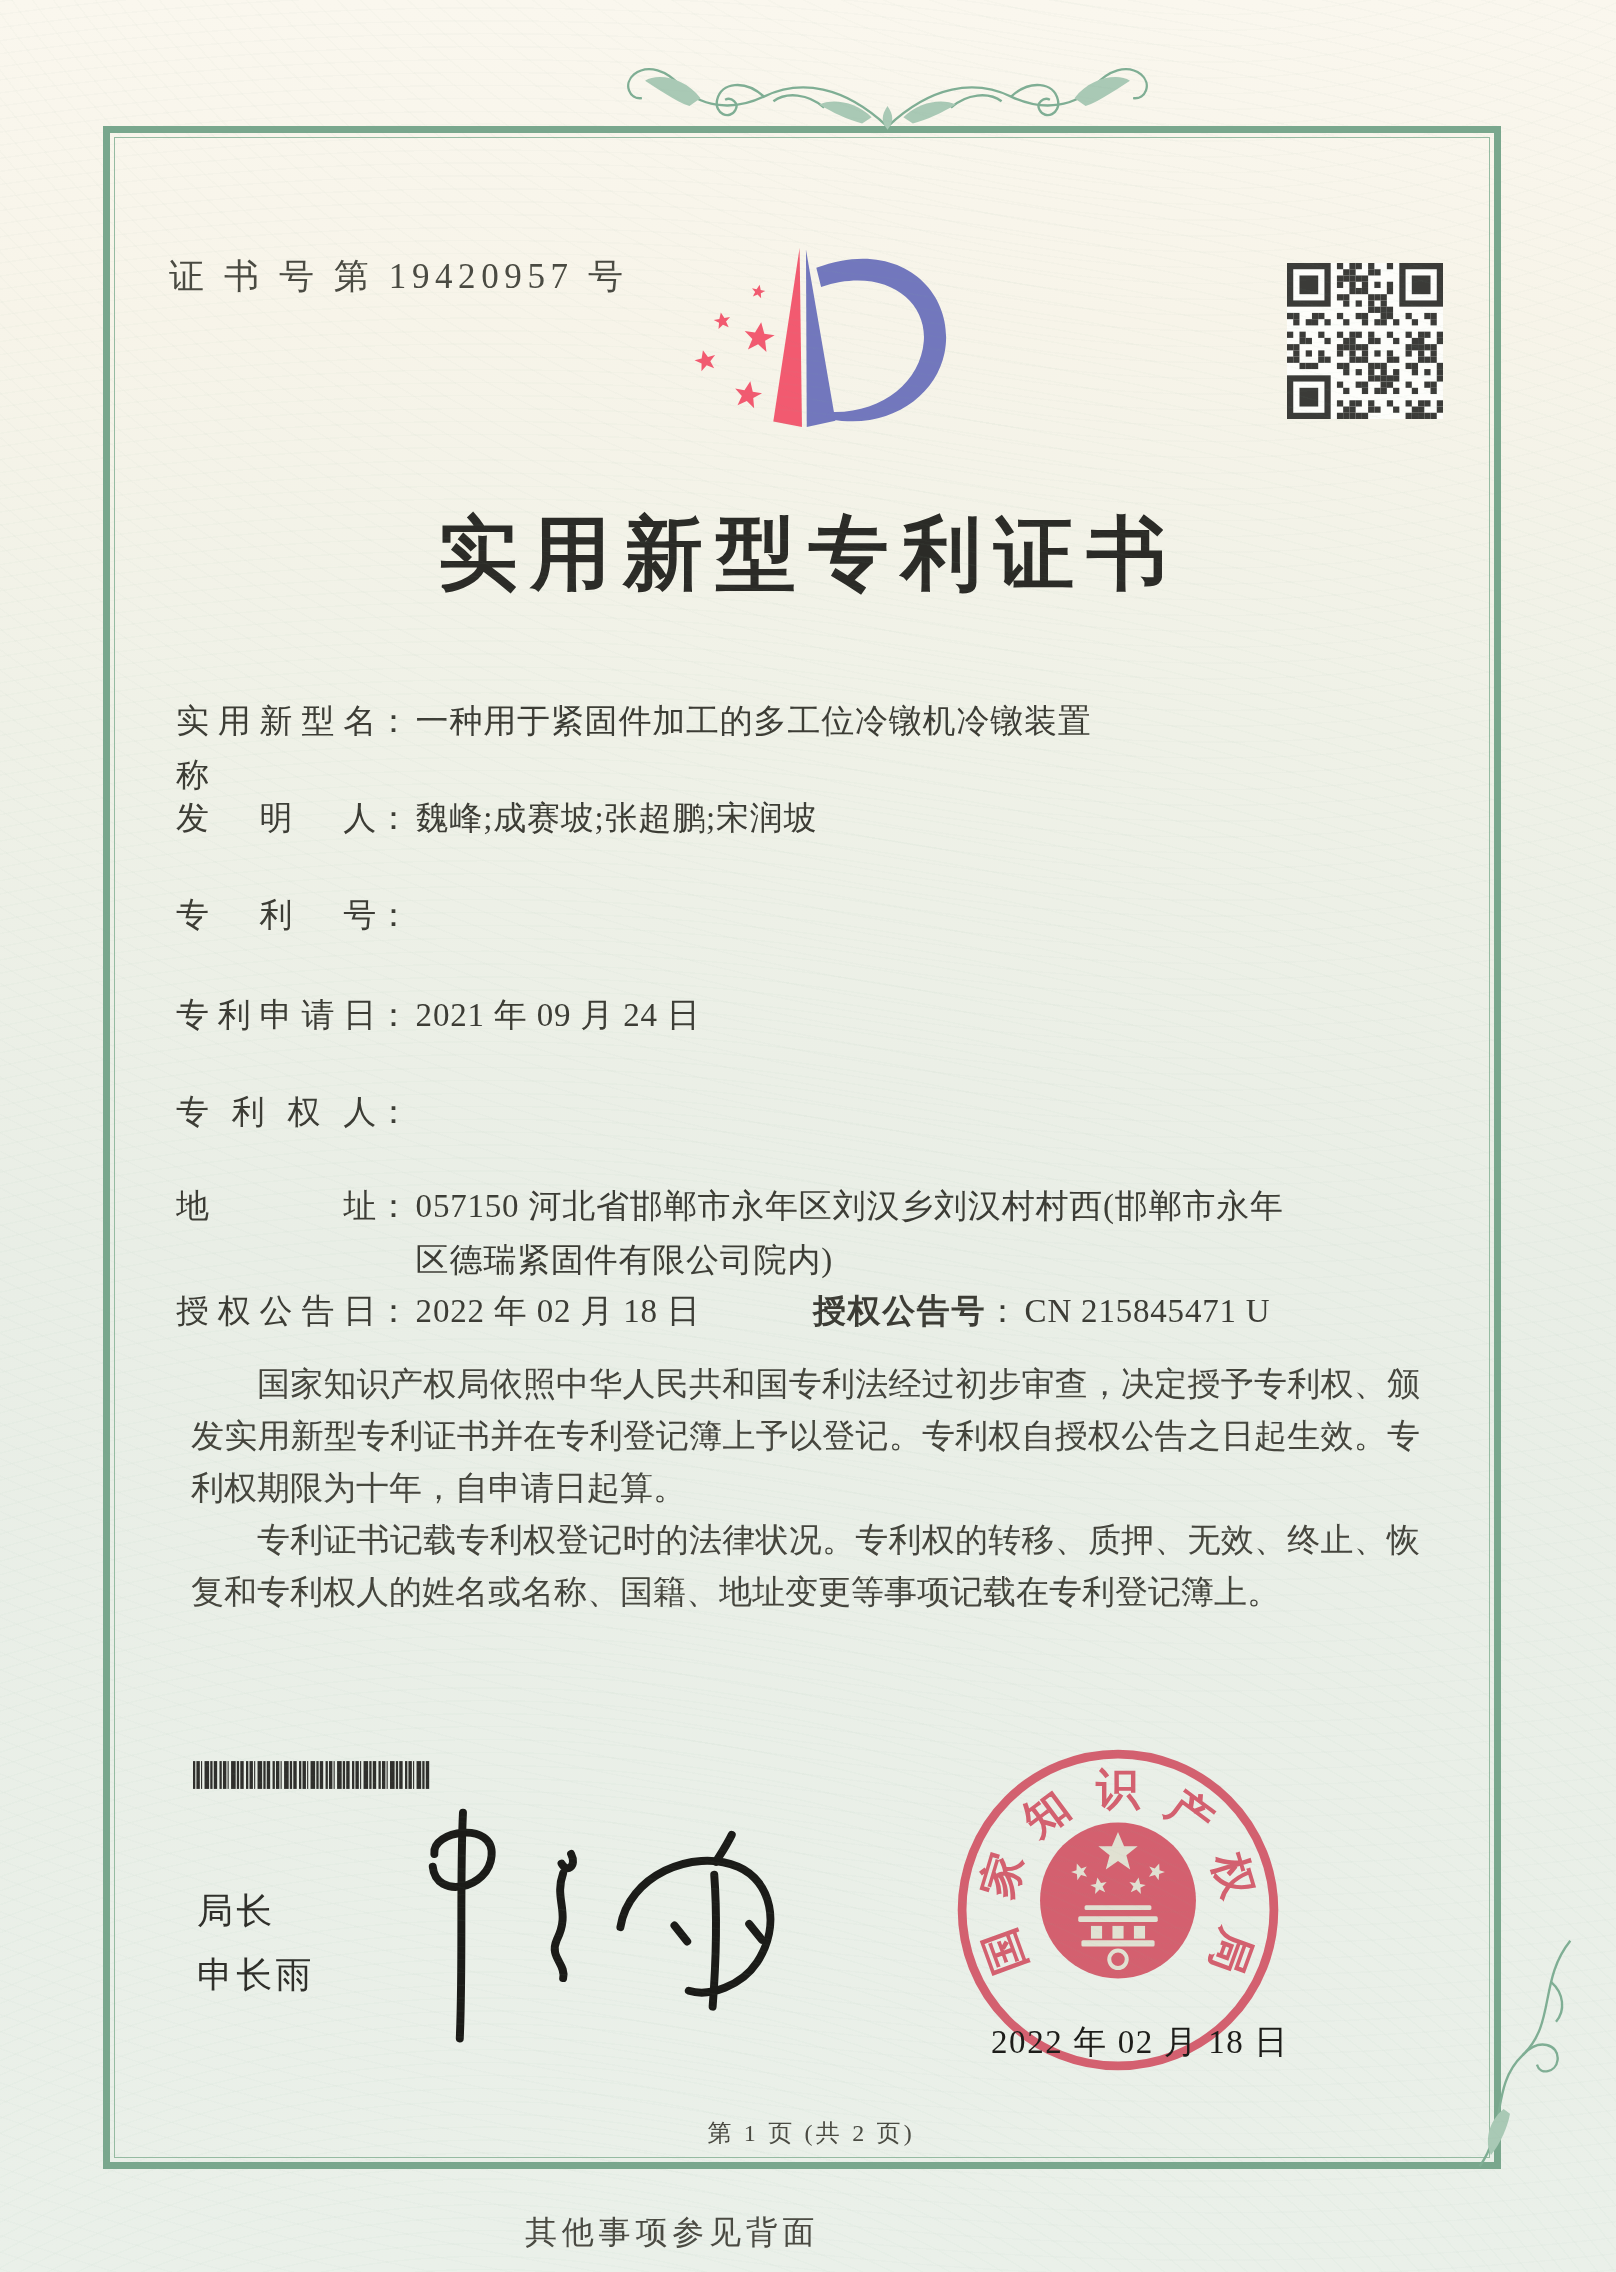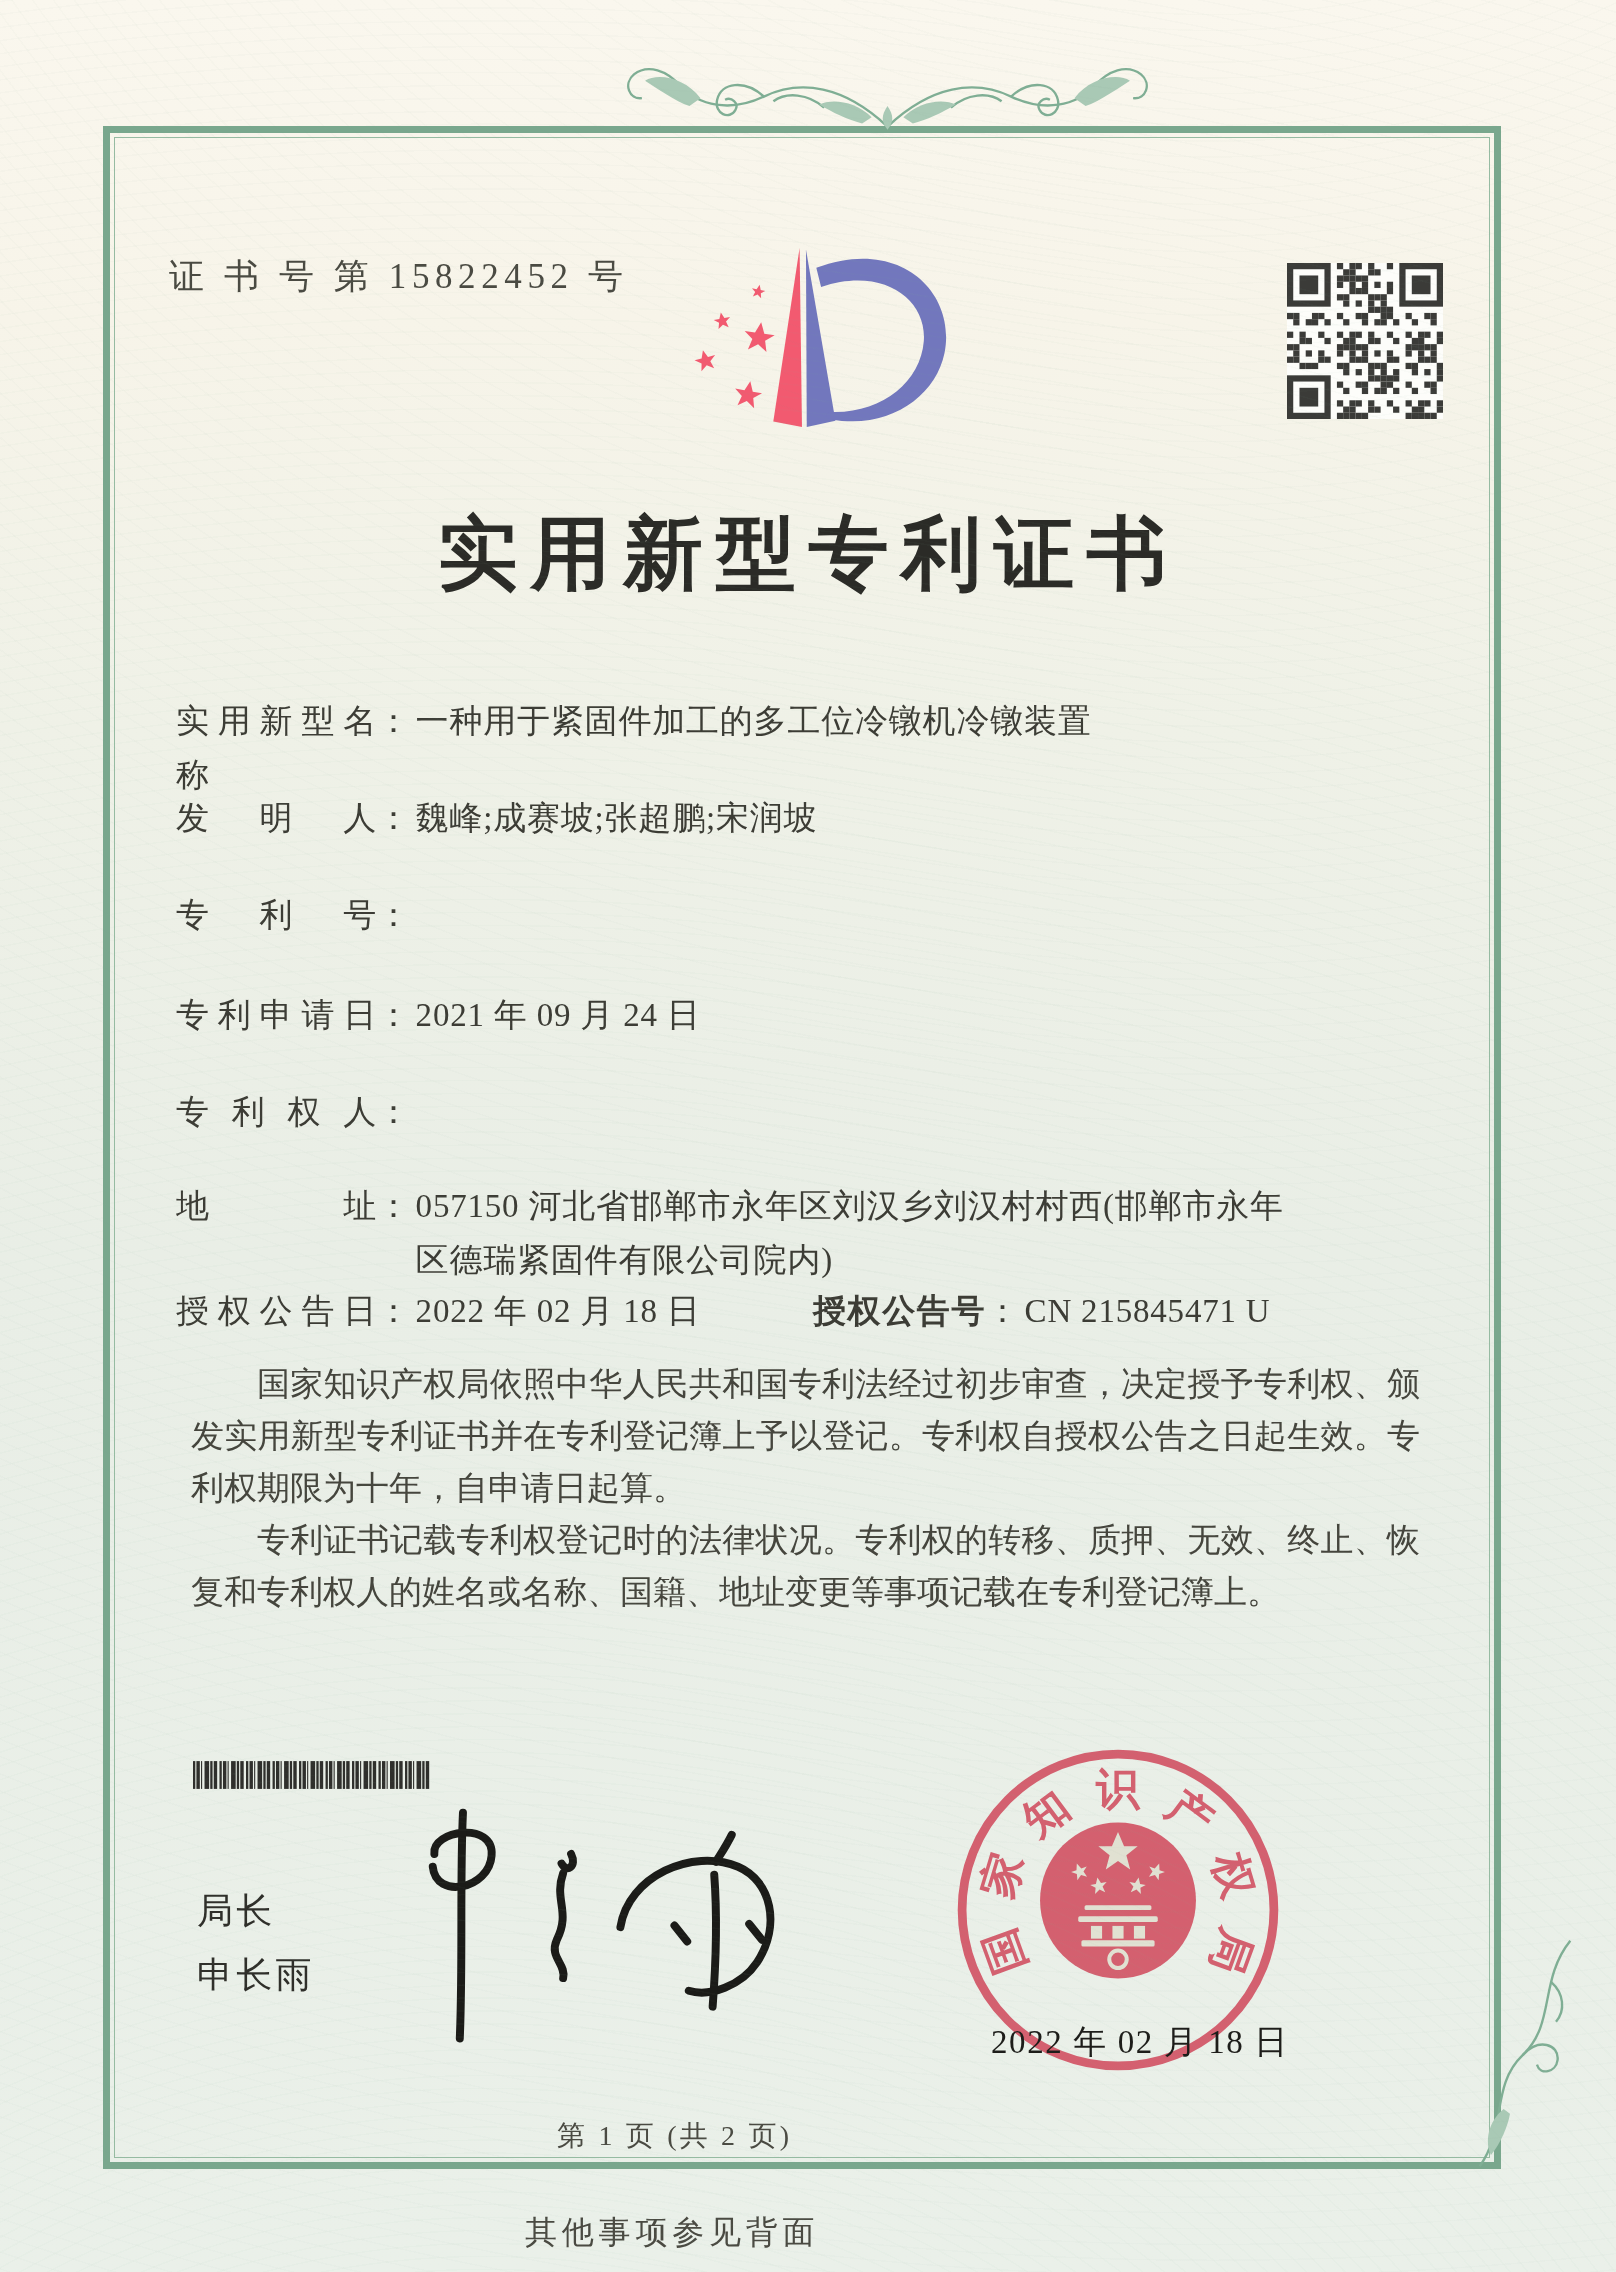--- a/index.html
+++ b/index.html
@@ -23,21 +23,21 @@
   .fl{display:inline-block;width:201px;text-align:justify;text-align-last:justify;}
   .colon{display:inline-block;}
   .fv{margin-left:4.8px;white-space:nowrap;}
   .fv.wrap{white-space:normal;width:898px;line-height:54px;}
   .grant-pair2{position:absolute;left:637px;top:0;display:flex;}
   .grant-pair2 .fl2{display:inline-block;letter-spacing:1.6px;font-weight:bold;}
   .paras{left:191px;top:1358px;width:1229px;font-size:33px;line-height:52px;text-align:justify;color:#45453d;}
   .paras p{margin:0;text-indent:2em;}
   .signer{left:197px;font-size:36px;color:#2f2f2a;letter-spacing:3.2px;}
   .seal-date{left:991px;top:2020px;font-size:33px;letter-spacing:1.6px;color:#1d1d1a;z-index:5;}
-  .pagenum{left:557px;top:2117px;width:358px;text-align:left;font-size:28px;letter-spacing:3.2px;color:#4a4a42;}
+  .pagenum{left:557px;top:2117px;width:358px;text-align:right;font-size:24px;letter-spacing:3.2px;color:#4a4a42;}
   .backnote{left:525px;top:2211px;width:358px;text-align:left;font-size:32px;letter-spacing:4.8px;color:#4a4a42;}
   .seal-svg{left:943px;top:1735px;width:350px;height:350px;opacity:.93;mix-blend-mode:multiply;}
   .seal-svg text{font-family:"Liberation Serif","DejaVu Serif",serif;font-size:55px;font-weight:bold;fill:#e65a70;}
   .green-stroke{stroke:#7fae94;fill:none;stroke-width:3;}
   .green-fill{fill:#a9c9b5;stroke:none;}
 </style>
 </head>
 <body>
 
 <div class="page">
@@ -64,21 +64,21 @@
     <path class="green-fill" d="M400 96 C392 108 392 116 400 126 C408 116 408 108 400 96 Z"></path>
   </svg>
 
   <svg class="abs" viewBox="0 0 160 300" style="left:1456px;top:1934px;width:127px;height:239px">
     <path class="green-stroke" d="M144 8 C104 58 126 112 84 152 C44 190 64 244 30 292"></path>
     <path class="green-stroke" d="M84 152 C104 130 130 138 128 158 C126 174 106 178 102 164"></path>
     <path class="green-fill" d="M60 220 C40 236 36 262 44 278 C56 264 66 240 68 226 Z"></path>
     <path class="green-stroke" d="M120 60 C136 74 138 96 126 110"></path>
   </svg>
 
-  <div class="abs certno">证 书 号 第 15822452 号</div>
+  <div class="abs certno">证 书 号 第 19420957 号</div>
 
   <svg class="abs" viewBox="0 0 340 270" style="left:684px;top:236px;width:271px;height:215px">
     <defs>
       <path id="st" d="M0,-10 L2.94,-3.09 L9.51,-3.09 L4.05,1.18 L5.88,8.09 L0,4 L-5.88,8.09 L-4.05,1.18 L-9.51,-3.09 L-2.94,-3.09 Z"></path>
     </defs>
     <g fill="#f25a70">
       <use href="#st" transform="translate(93,70) scale(0.9) rotate(12)"></use>
       <use href="#st" transform="translate(48,107) scale(1.1) rotate(-10)"></use>
       <use href="#st" transform="translate(94,128) scale(2.0) rotate(8)"></use>
       <use href="#st" transform="translate(27,157) scale(1.4) rotate(-14)"></use>

